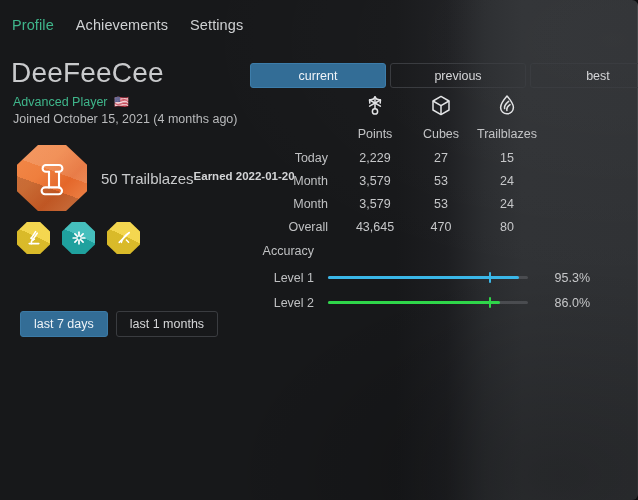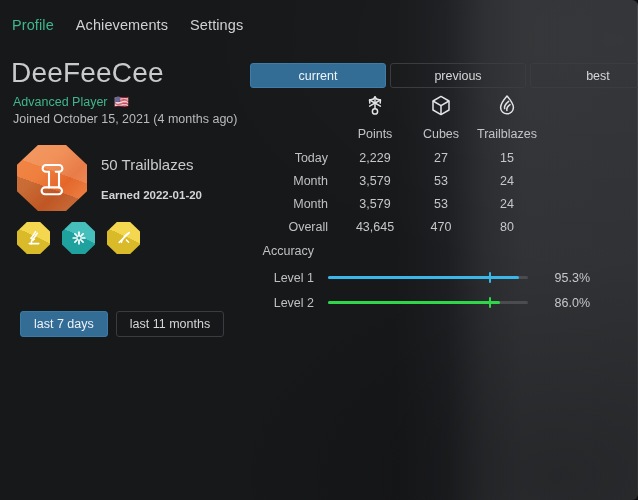--- a/index.html
+++ b/index.html
@@ -52,21 +52,21 @@
   }
   .oct.big{width:70px;height:66px;background:
      linear-gradient(135deg,#f2894a 0%,#ef7f3e 38%,#e4672a 64%,#f08a50 100%);}
   .oct.big:before{
     content:"";position:absolute;inset:0;
     background:
       linear-gradient(200deg,rgba(255,255,255,.14) 0 42%,rgba(0,0,0,0) 42%),
       linear-gradient(20deg,rgba(0,0,0,.16) 0 38%,rgba(0,0,0,0) 38%);
   }
   .oct.big svg{position:absolute;left:50%;top:50%;transform:translate(-50%,-50%);}
-  .badge-text{display:flex;flex-direction:column;gap:16px;}
+  .badge-text{display:flex;flex-direction:row;gap:0;}
   .badge-title{font-size:15px;color:#c9cacc;}
   .badge-date{font-size:11.5px;font-weight:bold;color:#d3d4d6;}
 
   
   .mini-row{position:absolute;left:17px;top:222px;display:flex;gap:12px;z-index:3;}
   .oct.mini{width:33px;height:32px;}
   .oct.mini:before{
     content:"";position:absolute;inset:0;
     background:linear-gradient(205deg,rgba(255,255,255,.16) 0 45%,rgba(0,0,0,.10) 45%);
   }
@@ -179,21 +179,21 @@
           <path d="M14.2 3.6 L4.2 13.4"></path>
           <path d="M14.2 3.6 C10.0 6.0 7.4 9.6 6.4 13.4"></path>
           <path d="M11.4 11.0 L13.6 13.2"></path>
         </g>
       </svg>
     </span>
   </div>
 
   <div class="range-row">
     <div class="btn active">last 7 days</div>
-    <div class="btn">last 11 months</div>
+    <div class="btn">last 1 months</div>
   </div>
 
   <div class="period-row">
     <div class="period-btn active">current</div>
     <div class="period-btn">previous</div>
     <div class="period-btn">best</div>
   </div>
 
   <div class="stats">
     <table>

